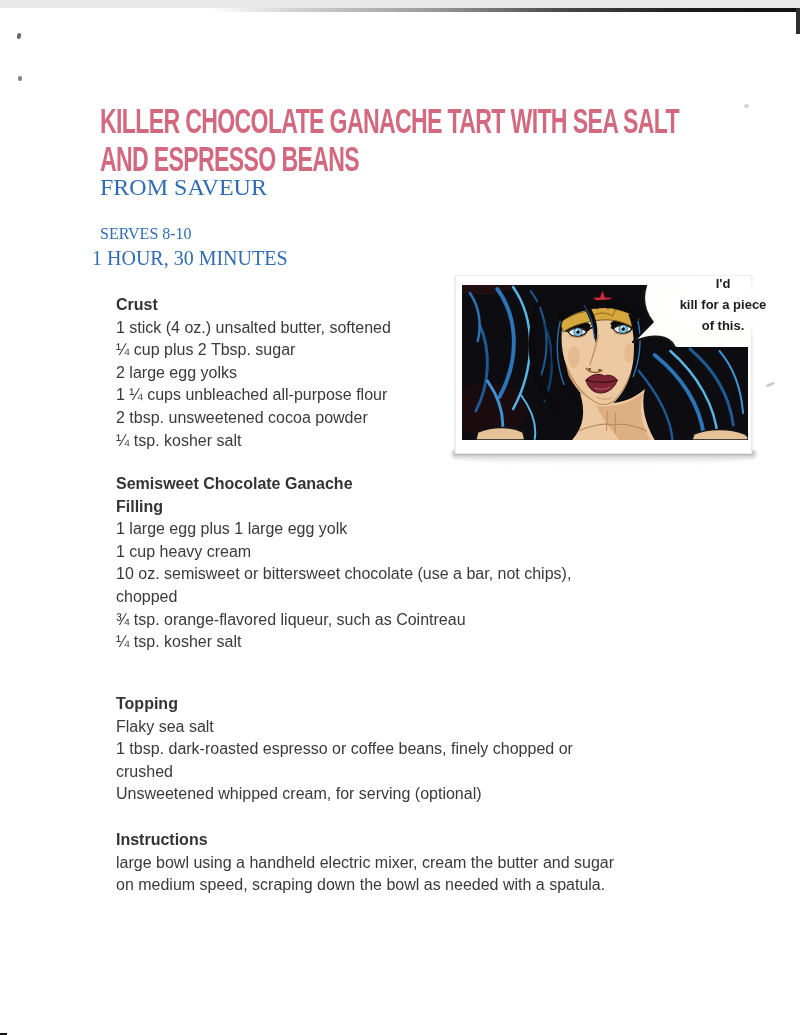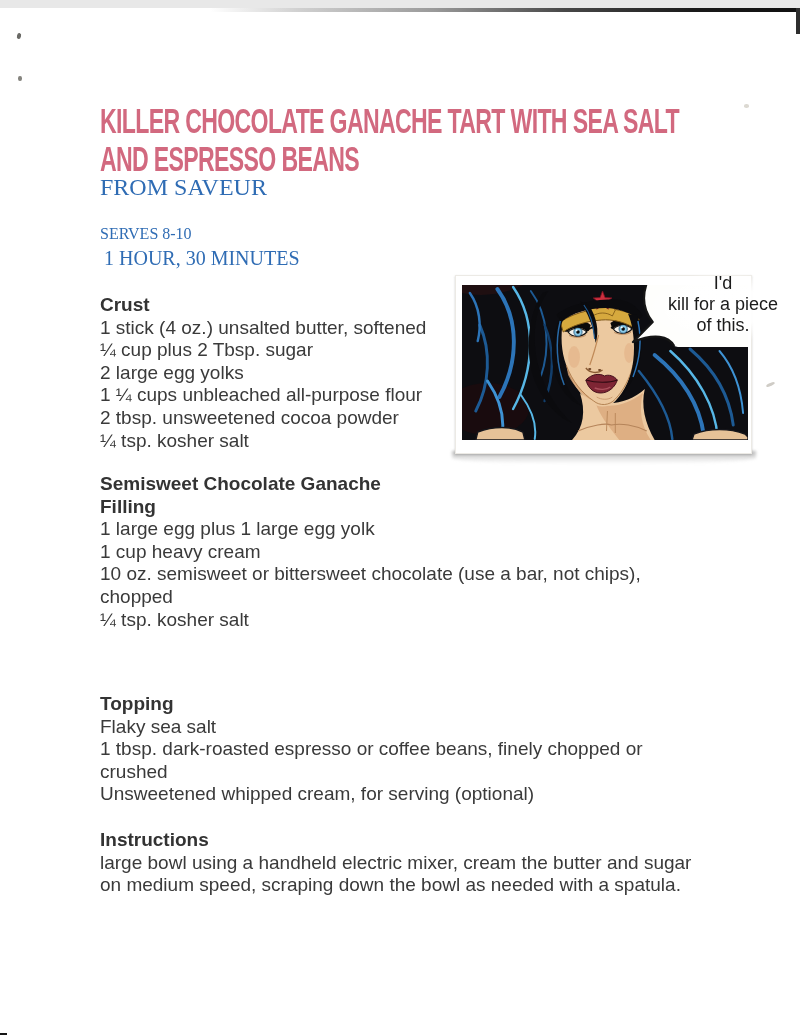--- a/index.html
+++ b/index.html
@@ -39,26 +39,26 @@
   }
   .source {
     position:absolute; left:100px; top:166px;
     font-family:"Liberation Serif", serif; font-size:24px; color:#2f6cb4; white-space:nowrap;
   }
   .serves {
     position:absolute; left:100px; top:217px;
     font-family:"Liberation Serif", serif; font-size:16px; color:#2f6cb4; white-space:nowrap;
   }
   .time {
-    position:absolute; left:104px; top:239px;
+    position:absolute; left:92px; top:239px;
     font-family:"Liberation Serif", serif; font-size:20px; color:#2f6cb4; white-space:nowrap;
   }
 
   
-  .sec { position:absolute; left:100px; color:#3a3a3a; font-size:19px; line-height:22.6px; }
+  .sec { position:absolute; left:116px; color:#3a3a3a; font-size:16px; line-height:22.6px; }
   .sec .h { font-weight:bold; color:#333; white-space:nowrap; }
   .sec .ln { white-space:nowrap; }
   .sec-crust        { top:286px; }
   .sec-filling      { top:465px; }
   .sec-topping      { top:685px; }
   .sec-instructions { top:821px; }
 
   
   .photo {
     position:absolute; left:455px; top:267px; width:297px; height:179px;
@@ -69,21 +69,21 @@
   .photo svg { position:absolute; left:6px; top:9px; width:286px; height:155px; display:block; }
   .photo-shadow {
     position:absolute; left:452px; top:443px; width:304px; height:13px;
     border-radius:0 0 48% 48%;
     background:linear-gradient(to bottom, rgba(125,125,125,.55), rgba(170,170,170,.30) 55%, rgba(200,200,200,0));
     filter:blur(1.6px);
     z-index:0;
   }
   .bubble {
     position:absolute; left:650px; top:265px; width:146px; height:68px;
-    text-align:center; font-weight:normal; font-size:18px; line-height:21px; color:#1c1c1c;
+    text-align:center; font-weight:bold; font-size:13px; line-height:21px; color:#1c1c1c;
     background:radial-gradient(ellipse at 50% 50%, rgba(255,255,255,.95) 42%, rgba(255,255,255,0) 74%);
     z-index:3;
   }
 </style>
 </head>
 <body>
 
 <div class="page">
 
   <div class="scan-top"></div>
@@ -113,20 +113,21 @@
     <div class="ln">¼ tsp. kosher salt</div>
   </section>
 
   <section class="sec sec-filling">
     <div class="h">Semisweet Chocolate Ganache</div>
     <div class="h">Filling</div>
     <div class="ln">1 large egg plus 1 large egg yolk</div>
     <div class="ln">1 cup heavy cream</div>
     <div class="ln">10 oz. semisweet or bittersweet chocolate (use a bar, not chips),</div>
     <div class="ln">chopped</div>
+    <div class="ln">¾ tsp. orange-flavored liqueur, such as Cointreau</div>
     <div class="ln">¼ tsp. kosher salt</div>
   </section>
 
   <section class="sec sec-topping">
     <div class="h">Topping</div>
     <div class="ln">Flaky sea salt</div>
     <div class="ln">1 tbsp. dark-roasted espresso or coffee beans, finely chopped or</div>
     <div class="ln">crushed</div>
     <div class="ln">Unsweetened whipped cream, for serving (optional)</div>
   </section>

